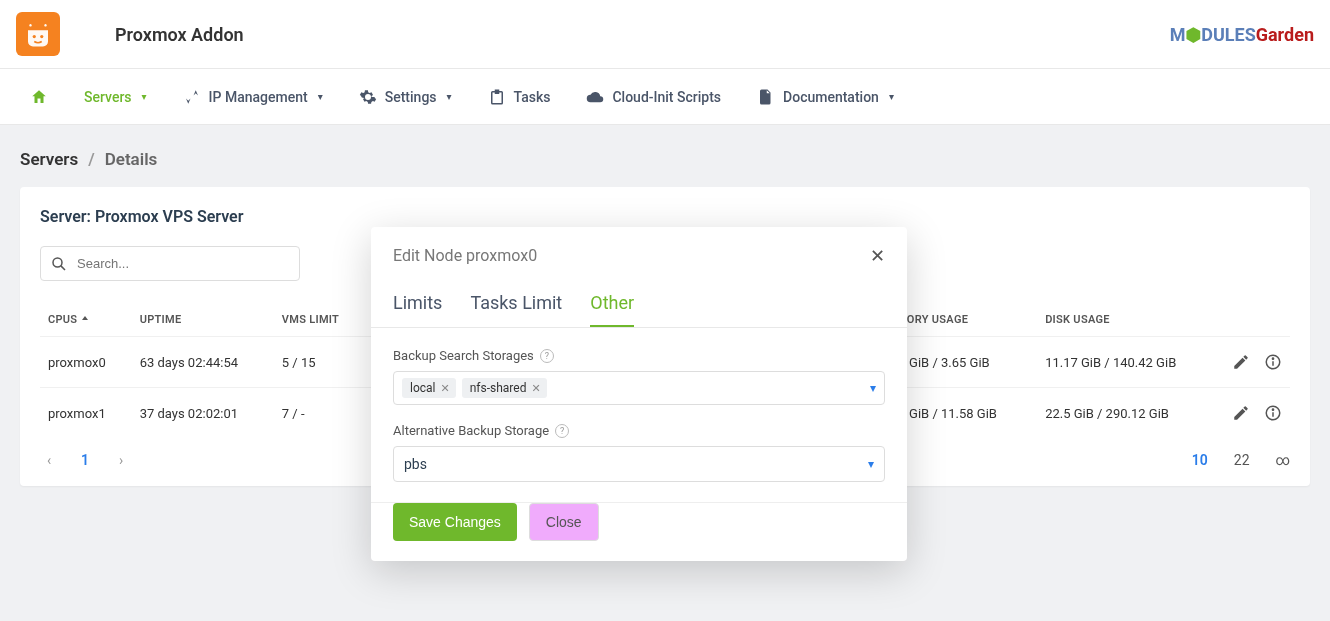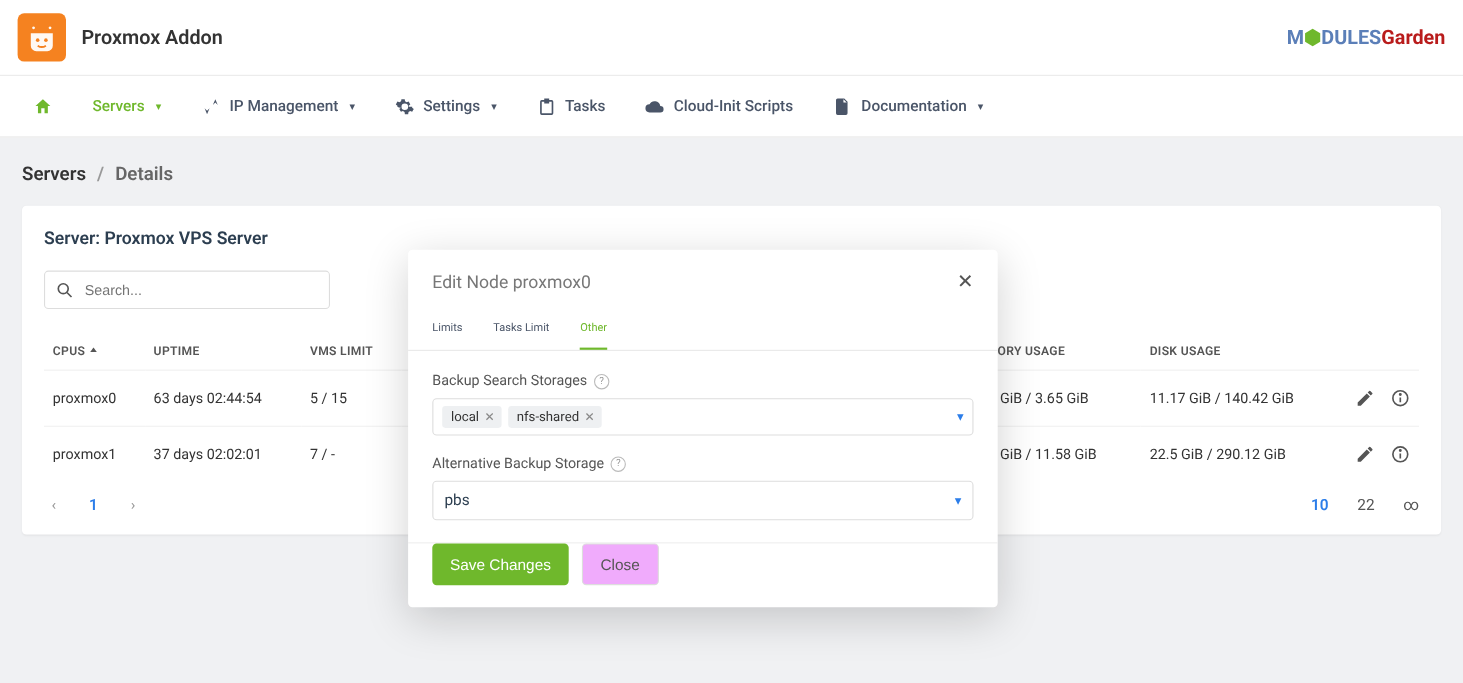--- a/index.html
+++ b/index.html
@@ -1,17 +1,17 @@
 <!DOCTYPE html>
 <html><head>
 <meta charset="utf-8">
 <style>
 * { box-sizing: border-box; margin: 0; padding: 0; }
 body { font-family: -apple-system, BlinkMacSystemFont, "Segoe UI", Roboto, sans-serif; background: #f0f1f3; color: #2c3e50; font-size: 14px; width: 1330px; }
-.header { background: #fff; display: flex; align-items: center; padding: 12px 16px; border-bottom: 1px solid #e8e8e8; }
+.header { background: #fff; display: flex; align-items: center; padding: 12px 16px; border-bottom: 1px solid #e8e8e8; gap: 41px; }
 .logo-box { width: 44px; height: 44px; background: #f58220; border-radius: 6px; display: flex; align-items: center; justify-content: center; margin-right: 14px; }
 .logo-box svg { width: 30px; height: 30px; }
 .app-title { font-size: 18px; font-weight: 600; color: #333; }
 .brand-logo { margin-left: auto; font-size: 18px; font-weight: 700; }
 .brand-m { color: #5b7fb8; }
 .brand-o { color: #6fb82c; }
 .brand-g { color: #b91c1c; }
 .nav-bar { background: #fff; display: flex; align-items: center; padding: 0 16px; height: 56px; border-bottom: 1px solid #e8e8e8; gap: 8px; }
 .nav-item { display: flex; align-items: center; gap: 8px; padding: 8px 14px; cursor: pointer; color: #4a5568; font-size: 14px; font-weight: 500; }
 .nav-item.active { color: #6fb82c; }
@@ -39,21 +39,21 @@
 .pagination .pg.active { color: #2b7de9; font-weight: 600; }
 .pagination .spacer { flex: 1; }
 .pagination .right { display: flex; gap: 26px; color: #555; }
 .pagination .right span.active { color: #2b7de9; font-weight: 600; }
 
 .modal { position: absolute; top: 227px; left: 371px; width: 536px; background: #fff; border-radius: 4px; box-shadow: 0 10px 40px rgba(0,0,0,0.18); z-index: 10; }
 .modal-head { display: flex; align-items: center; padding: 18px 22px 10px; }
 .modal-title { font-size: 16px; color: #777; font-weight: 400; }
 .modal-close { margin-left: auto; cursor: pointer; color: #555; font-size: 18px; }
 .modal-tabs { display: flex; gap: 28px; padding: 0 22px; border-bottom: 1px solid #e8e8e8; margin-top: 6px; }
-.modal-tab { padding: 10px 0 12px; cursor: pointer; color: #4a5568; font-size: 10px; border-bottom: 2px solid transparent; }
+.modal-tab { padding: 10px 0 12px; cursor: pointer; color: #4a5568; font-size: 18px; border-bottom: 2px solid transparent; }
 .modal-tab.active { color: #6fb82c; border-bottom-color: #6fb82c; }
 .modal-body { padding: 20px 22px; }
 .field-label { font-size: 13px; color: #555; margin-bottom: 8px; display: flex; align-items: center; gap: 6px; }
 .help-icon { width: 14px; height: 14px; border: 1px solid #bbb; border-radius: 50%; display: inline-flex; align-items: center; justify-content: center; font-size: 9px; color: #999; }
 .tag-select { border: 1px solid #ddd; border-radius: 4px; padding: 6px 8px; display: flex; align-items: center; gap: 6px; margin-bottom: 18px; position: relative; }
 .tag { background: #eef0f2; border-radius: 3px; padding: 3px 6px 3px 8px; font-size: 12px; display: flex; align-items: center; gap: 5px; color: #333; }
 .tag .x { color: #888; cursor: pointer; font-size: 11px; }
 .tag-select .dd { margin-left: auto; color: #2b7de9; font-size: 12px; }
 .plain-select { border: 1px solid #ddd; border-radius: 4px; padding: 9px 10px; display: flex; align-items: center; position: relative; }
 .plain-select .dd { margin-left: auto; color: #2b7de9; font-size: 12px; }

